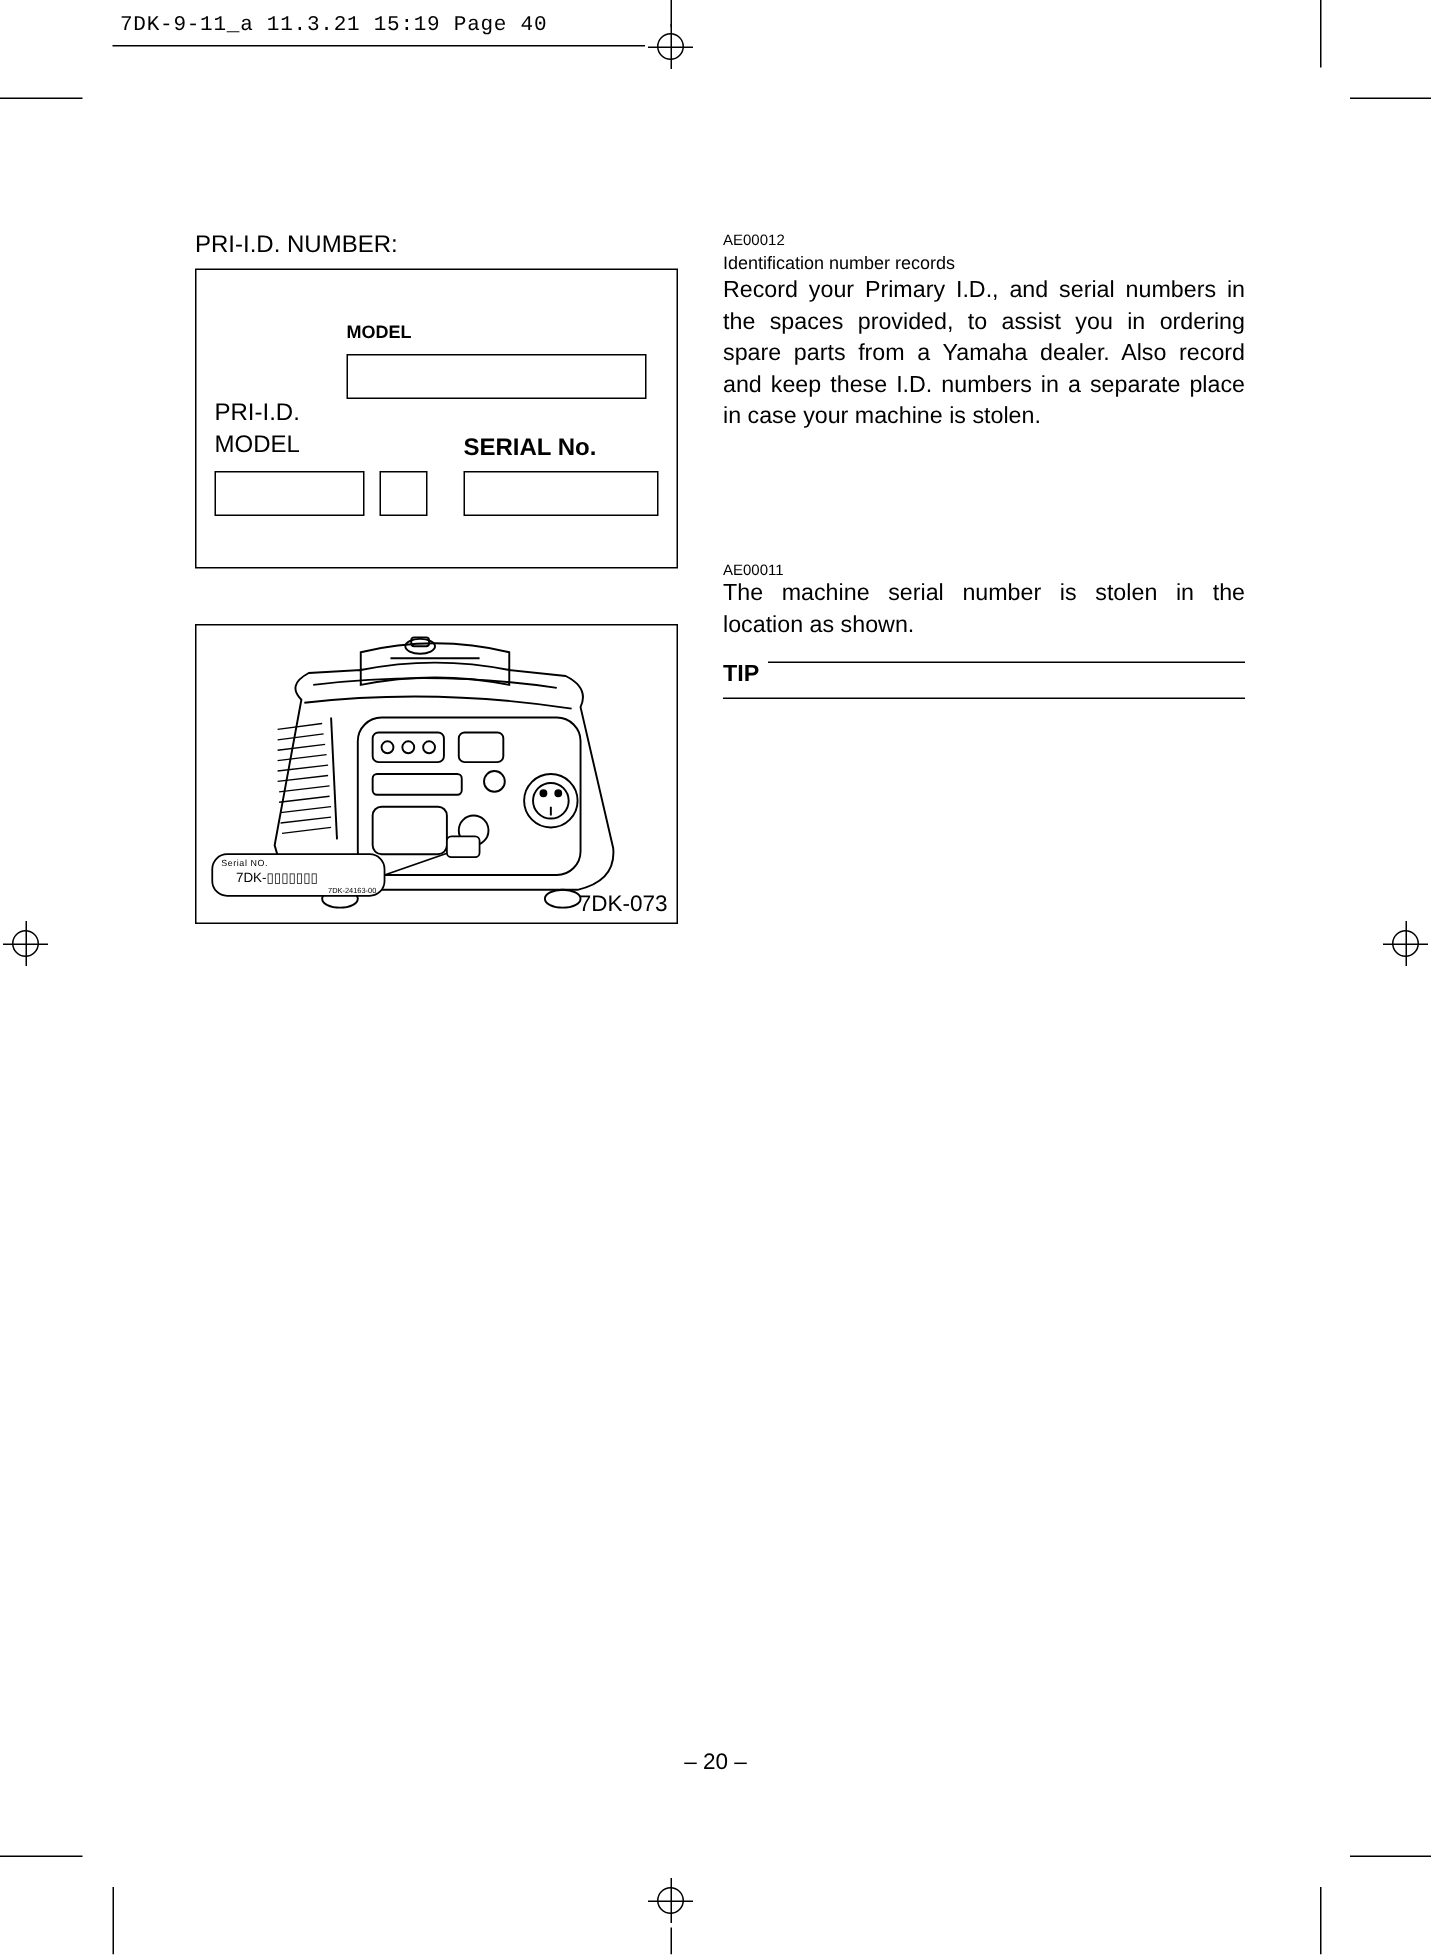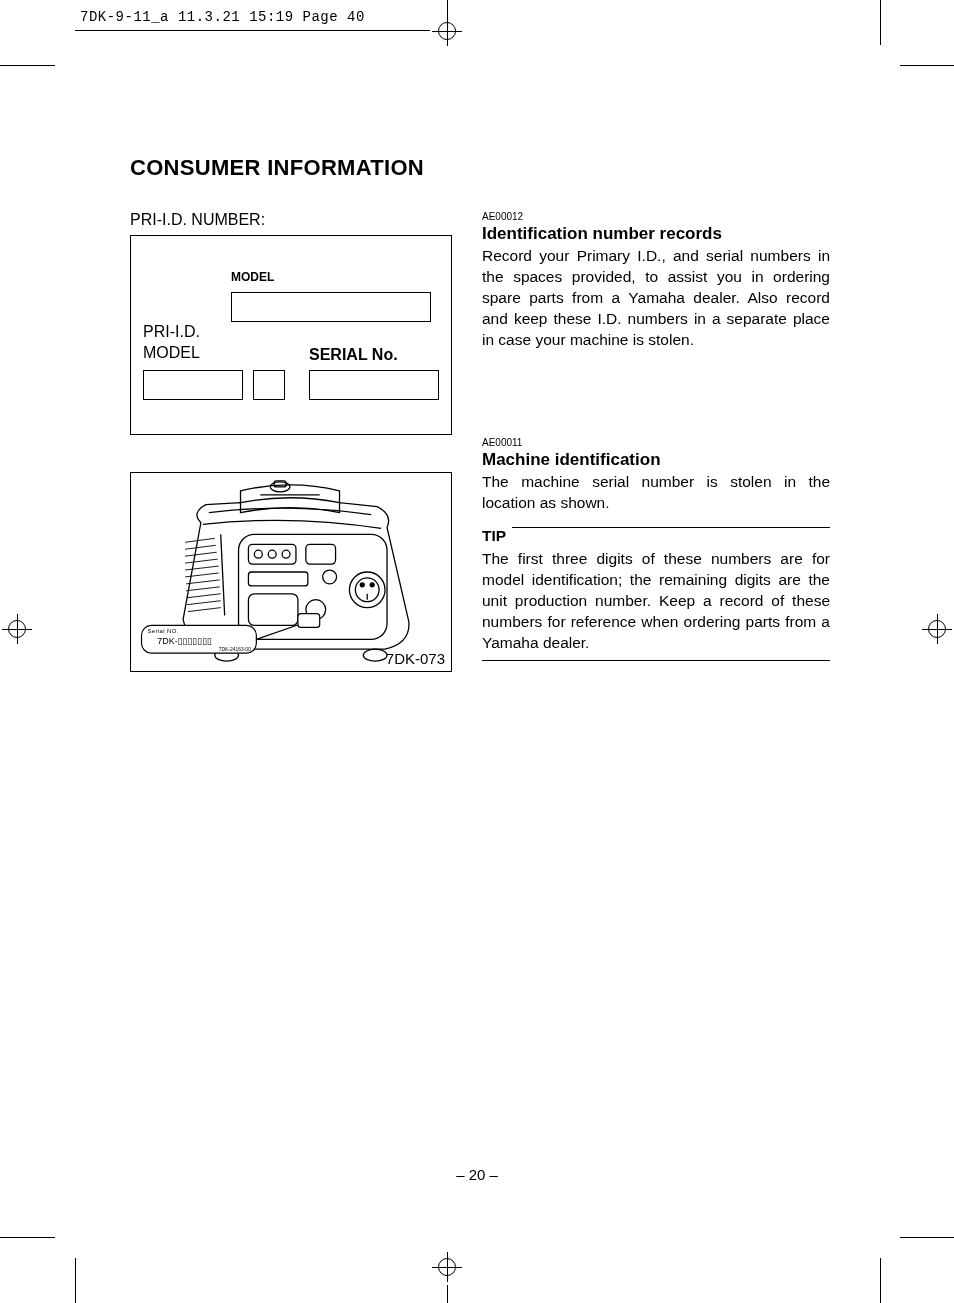--- a/index.html
+++ b/index.html
@@ -106,21 +106,21 @@
   .diagram-svg { width:100%; height:100%; }
   .diagram-code {
     position:absolute; bottom:4px; right:6px;
     font-size: 15px;
   }
   .serial-tag-label { font-size:6px; letter-spacing: 0.4px;}
   .serial-tag-text { font-size:9px; font-family: Arial; }
   .serial-tag-sub { font-size:5px; }
 
   .ref-code { font-size: 10px; }
-  .section-heading { font-weight: bold; font-size: 17px; margin-top:2px; margin-bottom:2px;}
+  .section-heading { font-weight: normal; font-size: 12px; margin-top:2px; margin-bottom:2px;}
   .body-text { font-size: 15.5px; text-align: justify; line-height: 1.35; }
   .sec2 { margin-top: 86px; }
   .tip-row { display:flex; align-items:flex-start; margin-top:14px; margin-bottom:4px;}
   .tip-label { font-weight:bold; font-size:15.5px; }
   .tip-rule { border:none; border-top:1.3px solid #000; flex:1; margin-left:6px;}
   .tip-end-rule { border:none; border-top:1.3px solid #000; margin-top:6px;}
 
   .page-num {
     position: absolute;
     bottom: 120px;
@@ -154,21 +154,20 @@
 <div class="crop-mark crop-h" style="top:1237px;left:0;width:55px"></div>
 <div class="crop-mark crop-h" style="top:1237px;left:900px;width:54px"></div>
 <div class="crop-mark crop-v" style="top:1258px;left:75px;height:45px"></div>
 <div class="crop-mark crop-v" style="top:1258px;left:880px;height:45px"></div>
 <div class="crop-circle" style="top:1258px;left:438px"></div>
 <div class="crop-cross-h" style="top:1267px;left:432px"></div>
 <div class="crop-cross-v" style="top:1252px;left:447px"></div>
 <div class="crop-mark crop-v" style="top:1285px;left:447px;height:18px"></div>
 
 <div class="content">
-  <h1 class="main-heading">CONSUMER INFORMATION</h1>
 
   <div class="cols">
     <div class="col-left">
       <div class="pri-label">PRI-I.D. NUMBER:</div>
 
       <div class="form-box">
         <div class="form-model-label">MODEL</div>
         <div class="form-model-input"></div>
         <div class="form-priid-label">
           <span>PRI-I.D.</span><br>
@@ -245,27 +244,25 @@
       </div>
     </div>
 
     <div class="col-right">
       <div class="ref-code">AE00012</div>
       <div class="section-heading">Identification number records</div>
       <div class="body-text">Record your Primary I.D., and serial numbers in the spaces provided, to assist you in ordering spare parts from a Yamaha dealer. Also record and keep these I.D. numbers in a separate place in case your machine is stolen.</div>
 
       <div class="sec2">
         <div class="ref-code">AE00011</div>
-        <div class="section-heading">Machine identification</div>
         <div class="body-text">The machine serial number is stolen in the location as shown.</div>
 
         <div class="tip-row">
           <span class="tip-label">TIP</span>
           <hr class="tip-rule">
         </div>
-        <div class="body-text">The first three digits of these numbers are for model identification; the remaining digits are the unit production number. Keep a record of these numbers for reference when ordering parts from a Yamaha dealer.</div>
         <hr class="tip-end-rule">
       </div>
     </div>
   </div>
 </div>
 
 <div class="page-num">– 20 –</div>
 
 </body></html>

